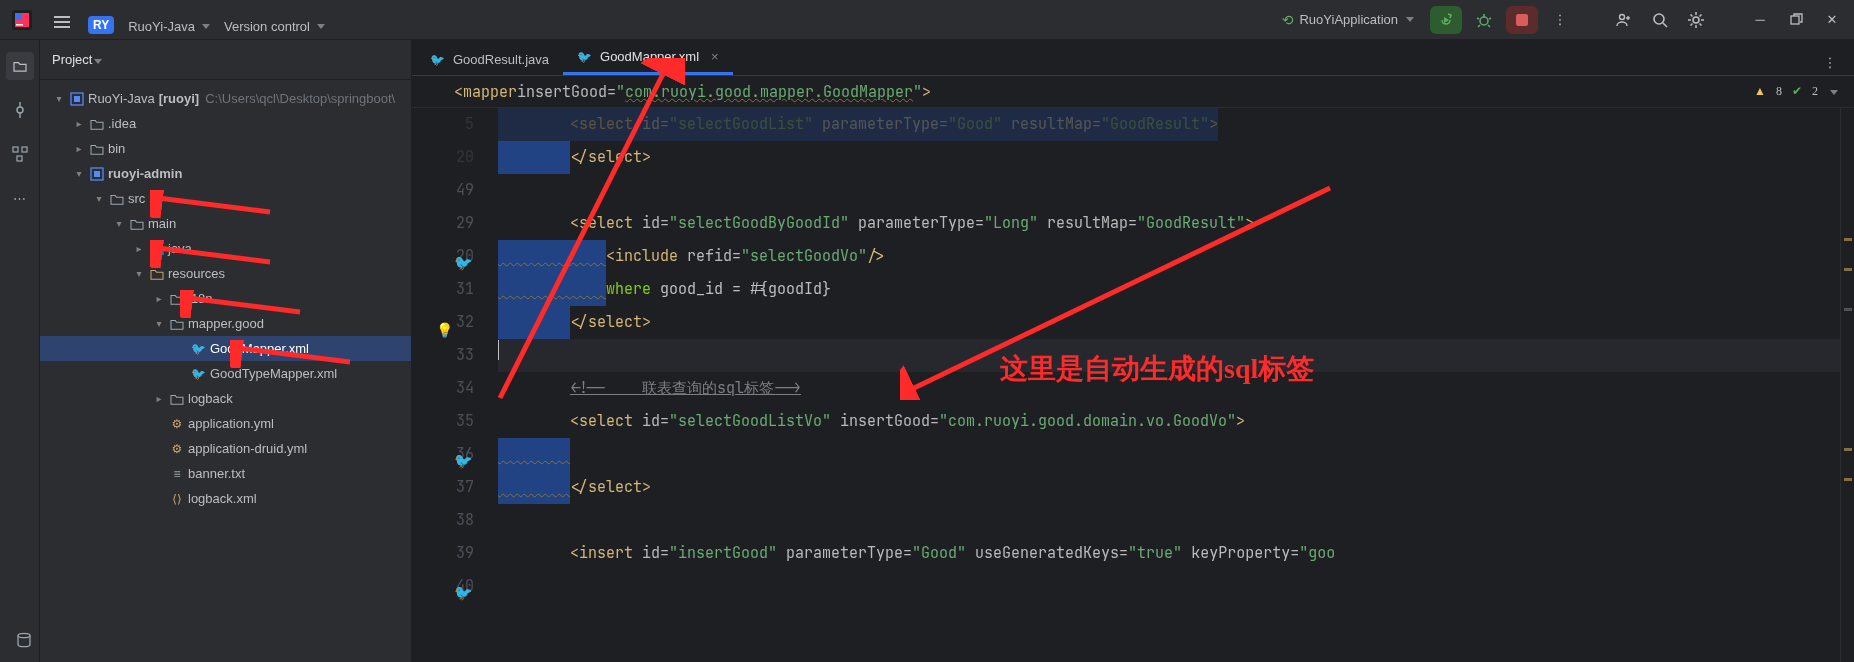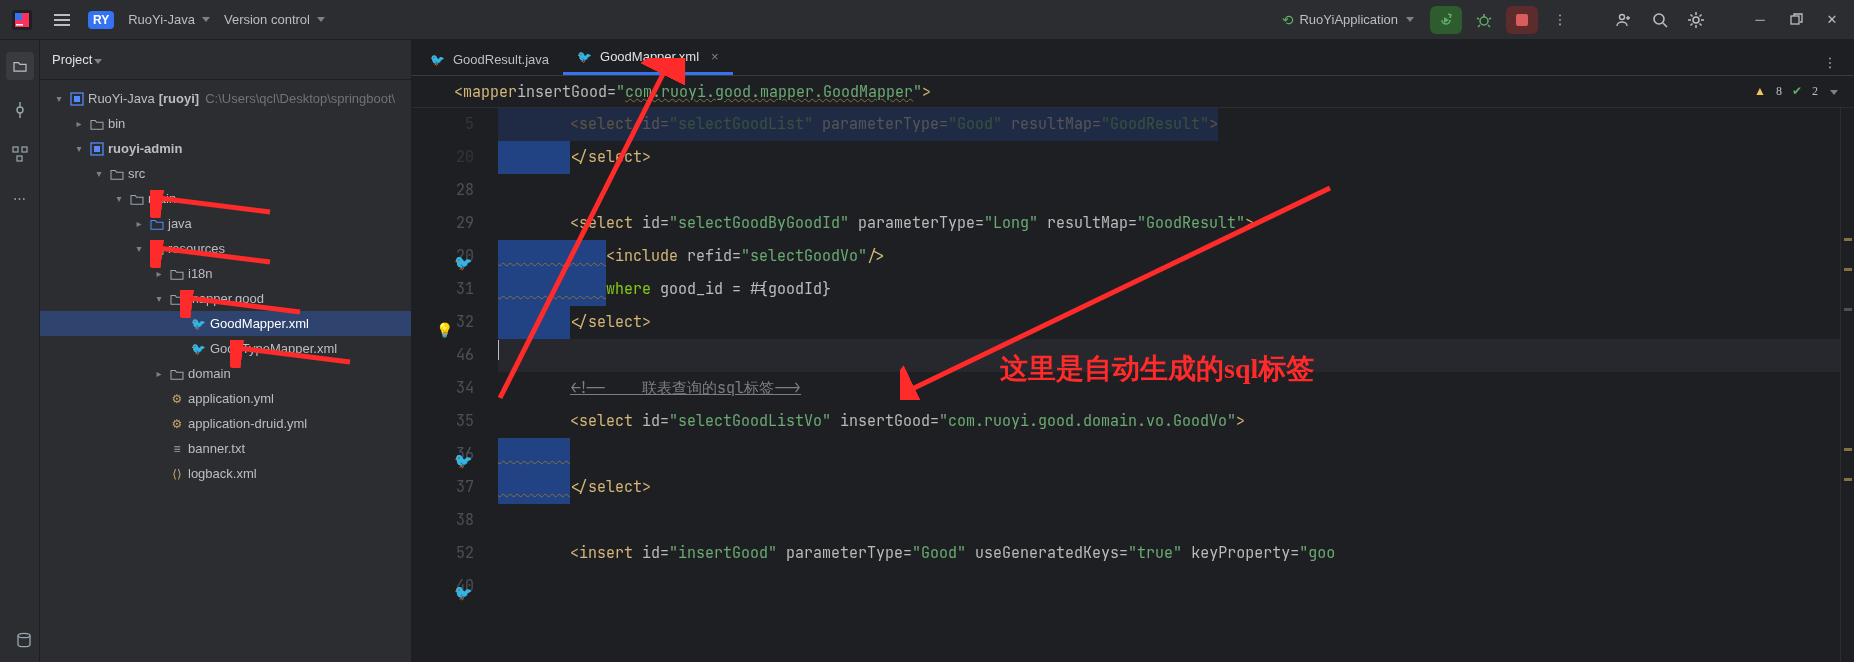--- a/index.html
+++ b/index.html
@@ -14,21 +14,21 @@
       font-size: 13px;
     }
     .topbar {
       height: 40px;
       background: #2b2d30;
       display: flex;
       align-items: center;
       padding: 0 8px;
       border-bottom: 1px solid #1e1f22;
     }
-    .topbar-left { display: flex; align-items: center; gap: 14px; flex: 1; }
+    .topbar-left { display: flex; align-items: flex-end; gap: 14px; flex: 1; }
     .topbar-right { display: flex; align-items: center; gap: 8px; }
     .ij-logo { width: 20px; height: 20px; display:flex; align-items:center; justify-content:center; }
     .ij-logo svg { width:20px; height:20px; }
     .hamburger { width: 24px; height: 24px; display:flex; flex-direction:column; justify-content:center; gap:3px; padding:4px; cursor:pointer;}
     .hamburger span { height:2px; background:#bcbec4; }
     .proj-badge { background:#3574f0; color:#fff; font-weight:700; padding:2px 5px; border-radius:4px; font-size:12px; }
     .nav-link { color:#bcbec4; display:flex; align-items:center; gap:5px; cursor:pointer; }
     .chev-down::after { content:""; display:inline-block; border-left:4px solid transparent; border-right:4px solid transparent; border-top:5px solid #808080; margin-left:2px; }
     .icon-btn { width:28px; height:28px; display:flex; align-items:center; justify-content:center; cursor:pointer; border-radius:4px; color:#bcbec4; }
     .run-config { display:flex; align-items:center; gap:6px; padding:2px 8px; border-radius:4px; cursor:pointer; }
@@ -203,20 +203,29 @@
         <span class="tree-label" style="font-weight:700;margin-left:4px">[ruoyi]</span>
         <span class="tree-tail">C:\Users\qcl\Desktop\springboot\</span>
       </div>
       <div class="tree-item" style="padding-left:30px">
           <span class="tree-arrow right"></span>
           <span class="tree-icon">
             <svg class="folder-svg" viewBox="0 0 16 14">
               <path d="M1 3h5l1.5 2H15v8H1z" fill="none" stroke="#9aa7b0" stroke-width="1.2"></path>
             </svg>
           </span>
+          <span class="tree-label">.idea</span>
+        </div>
+      <div class="tree-item" style="padding-left:30px">
+          <span class="tree-arrow right"></span>
+          <span class="tree-icon">
+            <svg class="folder-svg" viewBox="0 0 16 14">
+              <path d="M1 3h5l1.5 2H15v8H1z" fill="none" stroke="#9aa7b0" stroke-width="1.2"></path>
+            </svg>
+          </span>
           <span class="tree-label">bin</span>
         </div>
       <div class="tree-item" style="padding-left:30px">
           <span class="tree-arrow down"></span>
           <span class="tree-icon">
             <svg class="module-svg" viewBox="0 0 14 14">
               <rect x="1" y="1" width="12" height="12" fill="none" stroke="#548af7" stroke-width="1.3"></rect>
               <rect x="4" y="4" width="6" height="6" fill="#548af7"></rect>
             </svg>
           </span>
@@ -284,21 +293,21 @@
           <span class="tree-icon">🐦</span>
           <span class="tree-label">GoodTypeMapper.xml</span>
         </div>
       <div class="tree-item" style="padding-left:110px">
           <span class="tree-arrow right"></span>
           <span class="tree-icon">
             <svg class="folder-svg" viewBox="0 0 16 14">
               <path d="M1 3h5l1.5 2H15v8H1z" fill="none" stroke="#9aa7b0" stroke-width="1.2"></path>
             </svg>
           </span>
-          <span class="tree-label">domain</span>
+          <span class="tree-label">logback</span>
         </div>
       <div class="tree-item" style="padding-left:128px">
           <span class="tree-icon" style="color:#c9a26d">⚙</span>
           <span class="tree-label">application.yml</span>
         </div>
       <div class="tree-item" style="padding-left:128px">
           <span class="tree-icon" style="color:#c9a26d">⚙</span>
           <span class="tree-label">application-druid.yml</span>
         </div>
       <div class="tree-item" style="padding-left:128px">
@@ -341,32 +350,32 @@
         <span class="insp-ok">✔</span>
           <span>2</span>
         <span class="chev-down"></span>
       </div>
     </div>
 
     <div class="code-body">
       <div class="gutter">
         <div class="ln" style="opacity:.45">5</div>
         <div class="ln" style="opacity:.45">20</div>
-        <div class="ln">28</div>
+        <div class="ln">49</div>
         <div class="ln">29</div>
         <div class="ln"><span>20</span><span class="gutter-icon">🐦</span></div>
         <div class="ln">31</div>
         <div class="ln">32</div>
-        <div class="ln">46</div>
+        <div class="ln">33</div>
         <div class="ln">34</div>
         <div class="ln">35</div>
         <div class="ln"><span>36</span><span class="gutter-icon">🐦</span></div>
         <div class="ln">37</div>
         <div class="ln">38</div>
-        <div class="ln">52</div>
+        <div class="ln">39</div>
         <div class="ln"><span>40</span><span class="gutter-icon">🐦</span></div>
       </div>
       <div class="code-lines">
         <div class="line" style="opacity:.35"><span class="sel-bg"><span class="txt">        </span><span class="tag">&lt;select</span><span class="attr"> id=</span><span class="str">"selectGoodList"</span><span class="attr"> parameterType=</span><span class="str">"Good"</span><span class="attr"> resultMap=</span><span class="str">"GoodResult"</span><span class="tag">&gt;</span></span></div>
         <div class="line"><span class="sel-bg"><span class="txt">        </span></span><span class="tag">&lt;/select&gt;</span></div>
         <div class="line"></div>
         <div class="line"><span class="txt">        </span><span class="tag">&lt;select</span><span class="attr"> id=</span><span class="str">"selectGoodByGoodId"</span><span class="attr"> parameterType=</span><span class="str">"Long"</span><span class="attr"> resultMap=</span><span class="str">"GoodResult"</span><span class="tag">&gt;</span></div>
         <div class="line"><span class="sel-bg wave"><span class="txt">            </span></span><span class="tag">&lt;include</span><span class="attr"> refid=</span><span class="str">"selectGoodVo"</span><span class="tag">/&gt;</span></div>
         <div class="line"><span class="sel-bg wave"><span class="txt">            </span></span><span class="kw">where</span><span class="txt"> good_id = #{goodId}</span></div>
         <div class="line" style="position:relative"><span class="bulb">💡</span><span class="sel-bg"><span class="txt">        </span></span><span class="tag">&lt;/select&gt;</span></div>

